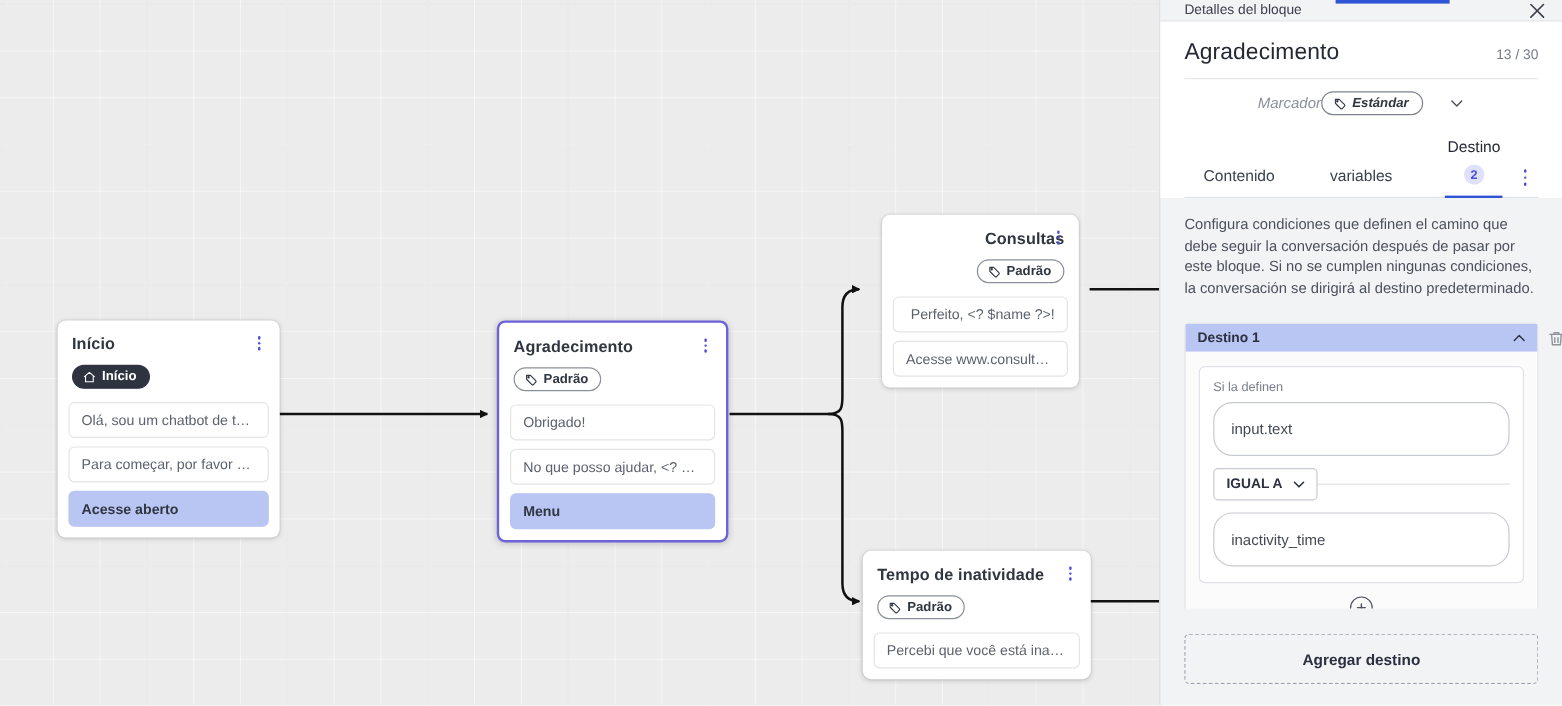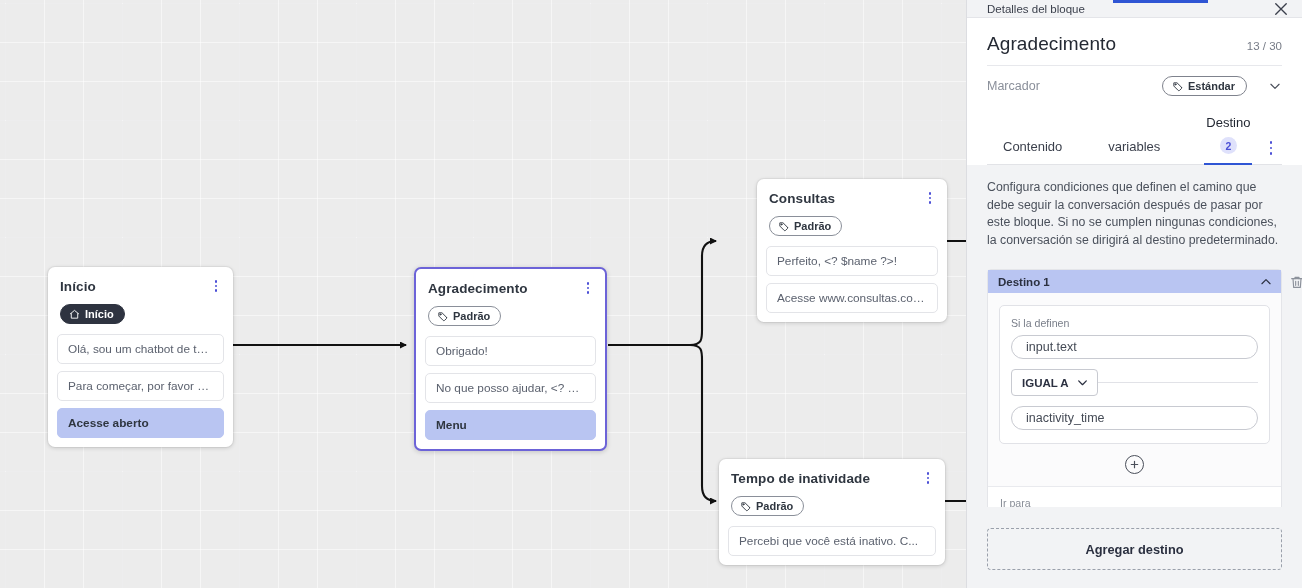--- a/index.html
+++ b/index.html
@@ -95,22 +95,23 @@
 
   .panel-white { background: #ffffff; padding: 0 20px; }
   .title-row {
     display: flex; align-items: baseline; justify-content: space-between;
     padding: 15px 0 10px 0;
     border-bottom: 1px solid #e7e8ec;
   }
   .panel-title { font-size: 19px; color: #242933; font-weight: 400; letter-spacing: .1px; }
   .counter { font-size: 11.5px; color: #767b86; }
   .marcador-row {
-    display: flex; align-items: center; justify-content: space-between;
+    display: flex; align-items: center; justify-content: center;
     padding: 10px 0 9px 0;
+    font-style: italic;
   }
   .marcador-label { font-size: 12.5px; color: #8a8f9a; }
   .marcador-right { display: flex; align-items: center; gap: 21px; }
   .chev { color: #4a4f5a; display:block; }
 
   .tabs {
     display: flex; align-items: flex-end; gap: 42px;
     padding: 4px 0 0 14px; position: relative;
     border-bottom: 1px solid #e2e3e7;
   }
@@ -148,21 +149,21 @@
     color: #8c919b; cursor: pointer;
   }
   .cond-box {
     margin: 12px 11px 0 11px; background: #ffffff;
     border: 1px solid #e1e2e7; border-radius: 5px; padding: 11px 11px 13px 11px;
     position: relative;
   }
   .cond-label { font-size: 10.6px; color: #797e89; margin-bottom: 6px; }
   .field {
     border: 1px solid #c8cad1; border-radius: 16px;
-    height: 24px; display: flex; align-items: center; padding: 0 14px;
+    height: 45px; display: flex; align-items: center; padding: 0 14px;
     font-size: 12.5px; color: #444a55; background: #fff;
   }
   .op-wrap { position: relative; margin: 10px 0; height: 27px; }
   .op-line { position: absolute; left: 0; right: 0; top: 13px; height: 1px; background: #e1e2e7; }
   .op-pill {
     position: relative; display: inline-flex; align-items: center; gap: 7px;
     border: 1px solid #c8cad1; border-radius: 4px; background: #fff;
     height: 27px; padding: 0 8px 0 10px; font-size: 11.5px;
     font-weight: 700; color: #2b3040; cursor: pointer;
   }
@@ -253,21 +254,21 @@
           <span>Padrão</span>
         </div>
       </div>
       <div class="node-body">
         <div class="msg">Obrigado!</div>
         <div class="msg">No que posso ajudar, &lt;? $name ...</div>
         <div class="msg highlight">Menu</div>
       </div>
     </div>
 
-    <div class="node" style="left:757px; top:179px; width:190px;">
+    <div class="node" style="left:735px; top:179px; width:164px;text-align:right;">
       <div class="node-head">
         <div class="node-title">Consultas</div>
         <div class="node-kebab">
           <i></i>
             <i></i>
             <i></i>
         </div>
         <div class="tag">
           <svg width="11" height="11" viewBox="0 0 24 24" fill="none" stroke="#2f3640" stroke-width="2" stroke-linecap="round" stroke-linejoin="round">
             <path d="M20.6 13.6 11 4H4v7l9.6 9.6a2 2 0 0 0 2.8 0l4.2-4.2a2 2 0 0 0 0-2.8z"></path>
@@ -275,21 +276,21 @@
           </svg>
           <span>Padrão</span>
         </div>
       </div>
       <div class="node-body">
         <div class="msg">Perfeito, &lt;? $name ?&gt;!</div>
         <div class="msg">Acesse www.consultas.com par...</div>
       </div>
     </div>
 
-    <div class="node" style="left:719px; top:459px; width:226px;">
+    <div class="node" style="left:719px; top:459px; width:190px;">
       <div class="node-head">
         <div class="node-title">Tempo de inatividade</div>
         <div class="node-kebab">
           <i></i>
             <i></i>
             <i></i>
         </div>
         <div class="tag">
           <svg width="11" height="11" viewBox="0 0 24 24" fill="none" stroke="#2f3640" stroke-width="2" stroke-linecap="round" stroke-linejoin="round">
             <path d="M20.6 13.6 11 4H4v7l9.6 9.6a2 2 0 0 0 2.8 0l4.2-4.2a2 2 0 0 0 0-2.8z"></path>

